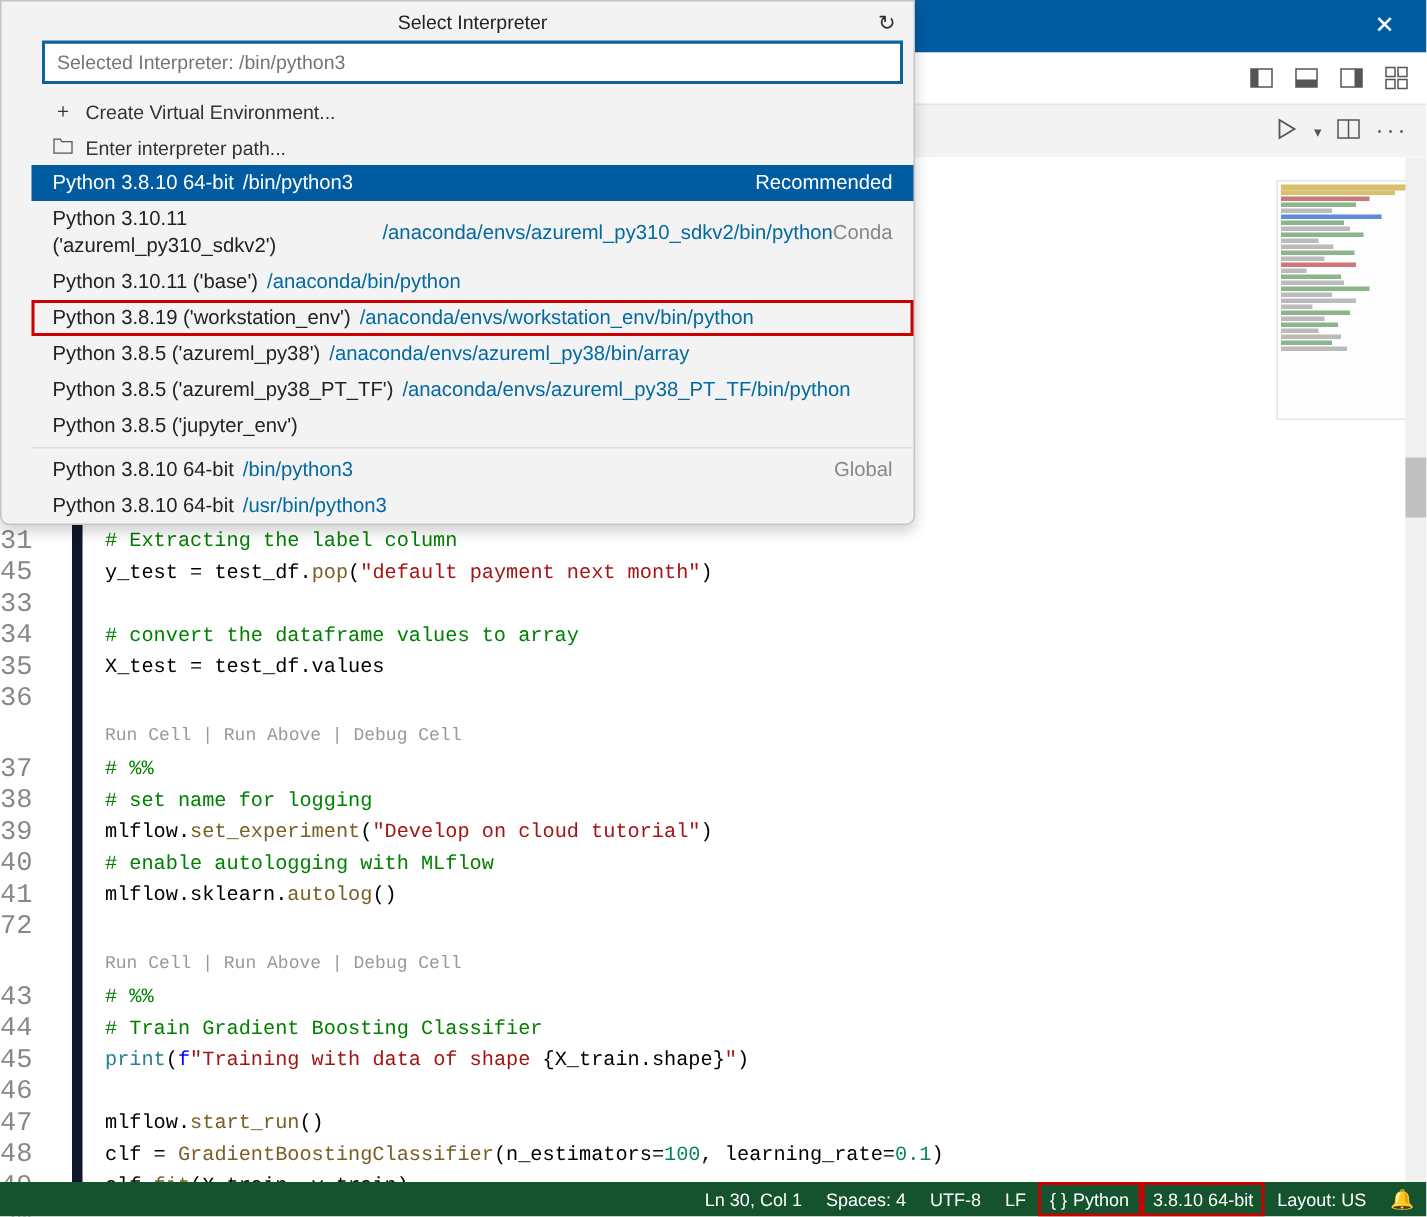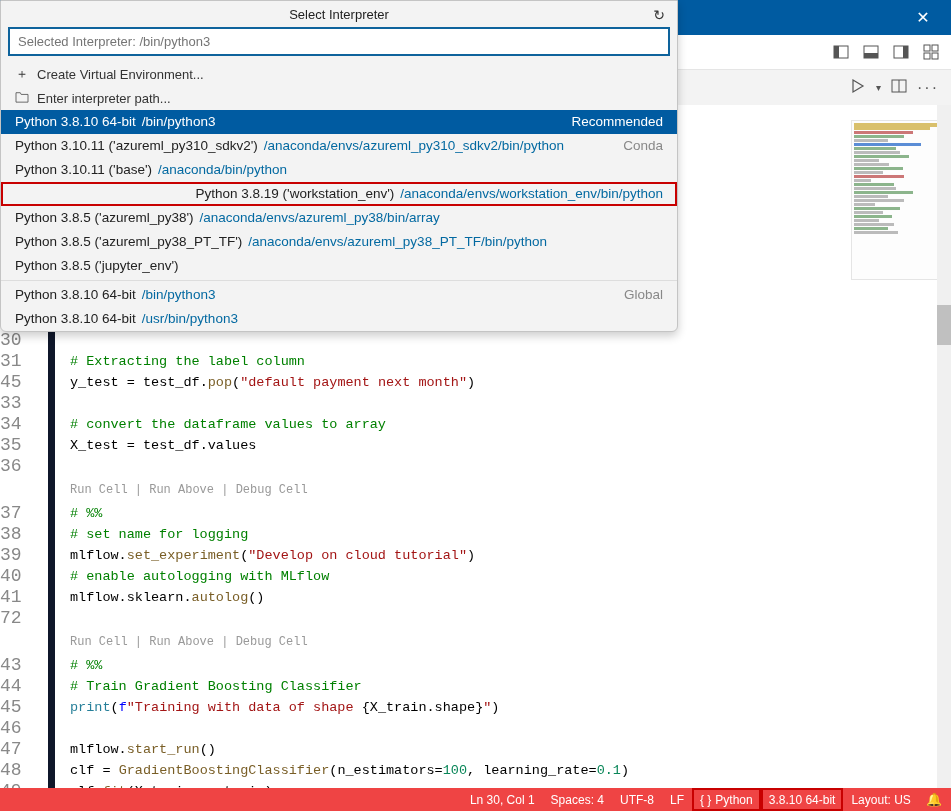--- a/index.html
+++ b/index.html
@@ -116,26 +116,27 @@
   .mm-blue { background:#5b8dd6; }
   .mm-green { background:#8cb58c; }
   .mm-red { background:#c77; }
   .mm-gray { background:#bbb; }
   .mm-gold { background:#d9c06c; width:100%; height:4px; }
   
   .popup {
     position: absolute;
     top: 0;
     left: 0;
-    width: 678px;
+    width: 610px;
     background: #f3f3f3;
     border: 1px solid #c4c4c4;
     border-radius: 0 0 6px 6px;
     box-shadow: 0 4px 10px rgba(0,0,0,0.2);
     z-index: 100;
+    padding-left: 20px;
   }
   .popup-title {
     text-align: center;
     font-size: 13px;
     color: #222;
     padding: 6px 0;
     position: relative;
   }
   .popup-refresh {
     position: absolute;
@@ -173,30 +174,30 @@
     font-size: 13.5px;
     color: #555;
     cursor: pointer;
     line-height: 18px;
   }
   .popup-item .name { color: #222; margin-right: 6px; }
   .popup-item .path { color: #0369a1; }
   .popup-item .tag { margin-left: auto; color: #888; }
   .popup-item.selected { background: #005ba1; }
   .popup-item.selected .name, .popup-item.selected .path, .popup-item.selected .tag { color: #fff; }
-  .popup-item.highlighted { outline: 2px solid #c80000; outline-offset: -2px; justify-content: flex-end; }
+  .popup-item.highlighted { outline: 2px solid #c80000; outline-offset: -2px; }
   .popup-sep { border-top: 1px solid #ddd; margin: 2px 0; }
   
   .statusbar {
     position: absolute;
     bottom: 0;
     left: 0;
     right: 0;
     height: 23px;
-    background: #ef4444;
+    background: #14532d;
     color: #fff;
     display: flex;
     align-items: center;
     font-size: 12px;
     z-index:50;
   }
   .statusbar .spacer { flex: 1; }
   .status-item { padding: 0 8px; height: 23px; display: flex; align-items: center; gap:4px; }
   .status-item.highlighted { outline: 2px solid #c80000; outline-offset: -2px; }
   .bell { font-size: 13px; }

